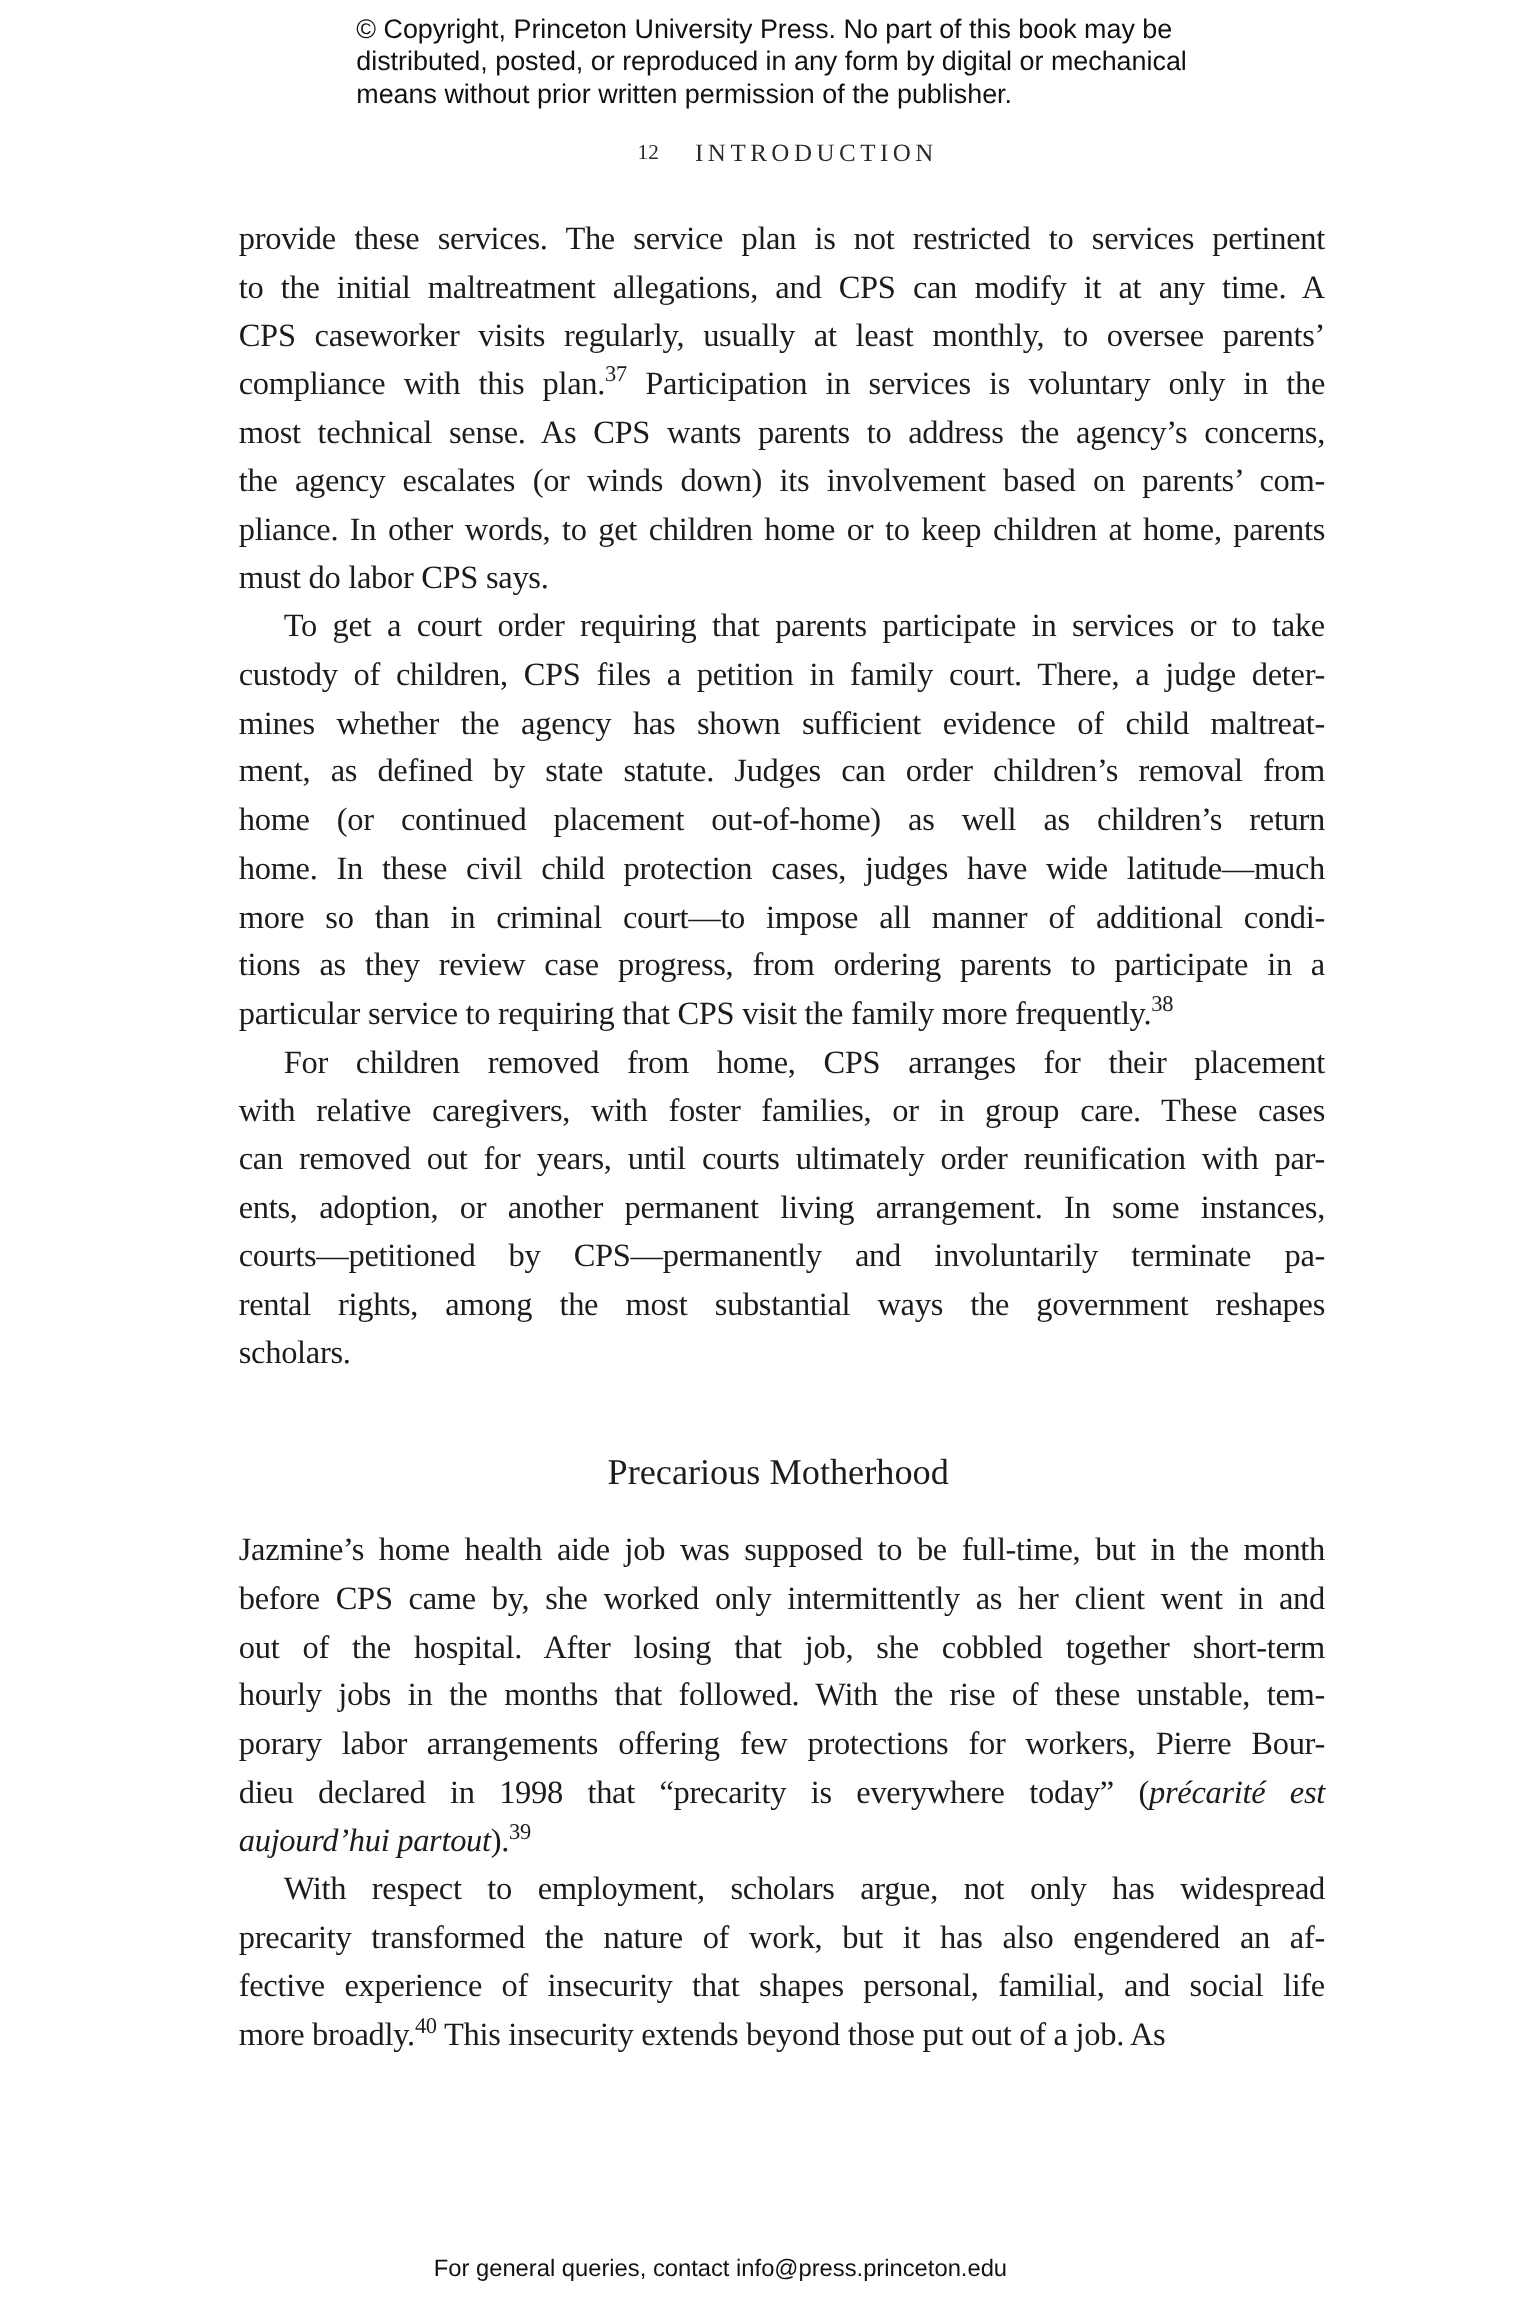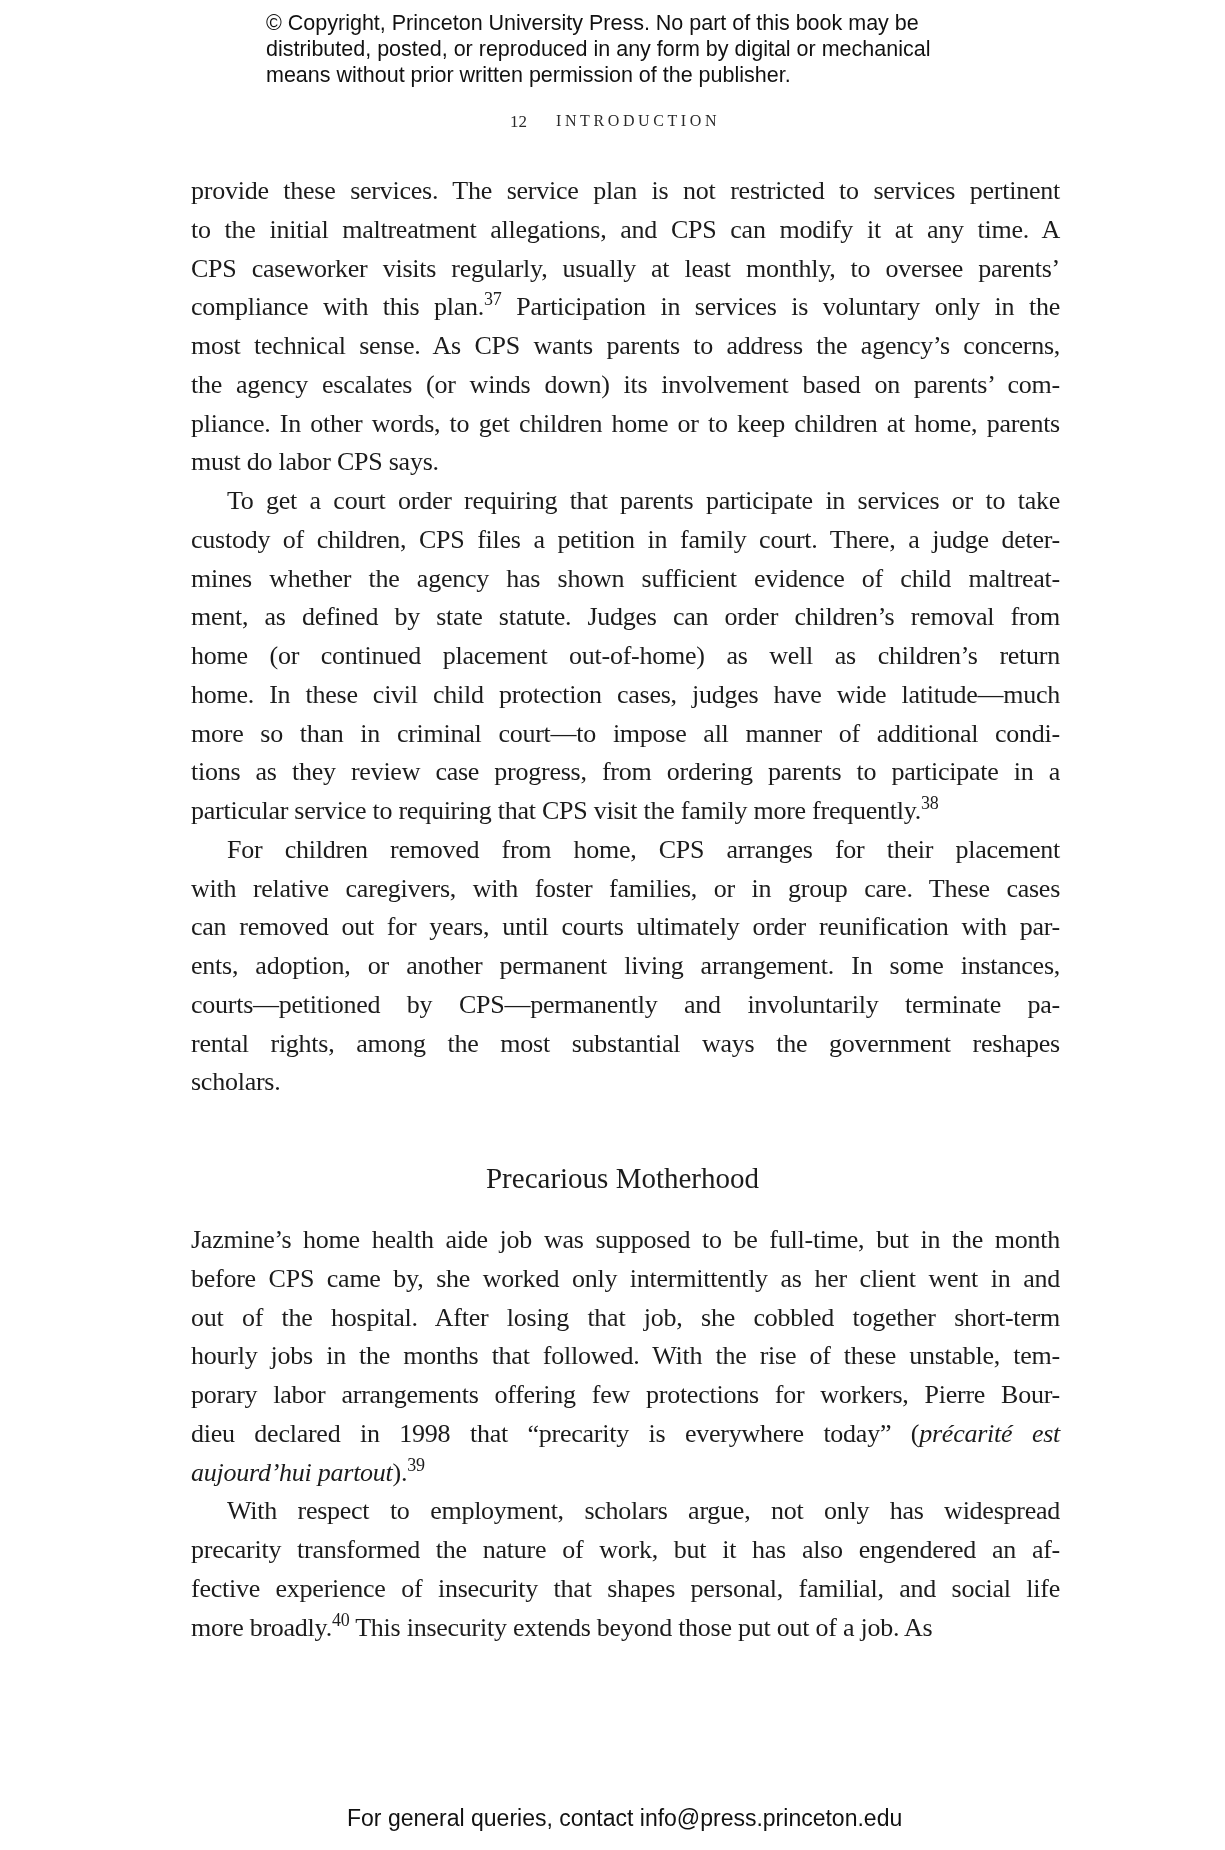--- a/index.html
+++ b/index.html
@@ -2,30 +2,30 @@
 <html><head>
 <meta charset="utf-8">
 <style>
   html, body { margin: 0; padding: 0; background: #ffffff; }
   body { width: 1225px; height: 1850px; position: relative; overflow: hidden; }
   .notice {
     position: absolute; left: 266px; top: 10px;
     font-family: "Liberation Sans", sans-serif;
     font-size: 21.5px; line-height: 26px; color: #111;
   }
-  .notice div { white-space: nowrap; }
+  .notice div { white-space: nowrap; margin-left: 19px; }
   .running-head {
     position: absolute; left: 0; top: 112px; width: 1225px;
     font-family: "Liberation Serif", serif; color: #2a2a2a;
   }
   .running-head .pg {
     position: absolute; left: 510px; top: 0; font-size: 17px;
   }
   .running-head .sec {
-    position: absolute; left: 556px; top: 0; font-size: 16px;
+    position: absolute; left: 556px; top: 0; font-size: 20px;
     letter-spacing: 3.6px; text-transform: uppercase;
   }
   .body-text {
     position: absolute; left: 191px; width: 869px;
     font-family: "Liberation Serif", serif; font-size: 26px;
     color: #1c1c1c;
   }
   .line {
     position: absolute; left: 0; width: 869px; height: 38px;
     white-space: nowrap; text-align: justify; text-align-last: justify;
@@ -35,21 +35,21 @@
   .line.indent { left: 36px; width: 833px; }
   .line sup { font-size: 18px; vertical-align: 0; position: relative; top: -10px; line-height: 0; }
   .line i { font-style: italic; }
   .heading {
     position: absolute; left: 0; width: 1219px; top: 1162px;
     text-align: center; font-family: "Liberation Serif", serif;
     font-size: 29px; color: #1c1c1c; padding-left: 26px; box-sizing: border-box;
   }
   .footer {
     position: absolute; left: 347px; top: 1805px;
-    font-family: "Liberation Sans", sans-serif; font-size: 23px; color: #111;
+    font-family: "Liberation Sans", sans-serif; font-size: 19px; color: #111;
     white-space: nowrap;
   }
 </style>
 </head>
 <body>
 
 <div class="notice">
   <div>© Copyright, Princeton University Press. No part of this book may be</div>
   <div>distributed, posted, or reproduced in any form by digital or mechanical</div>
   <div>means without prior written permission of the publisher.</div>

